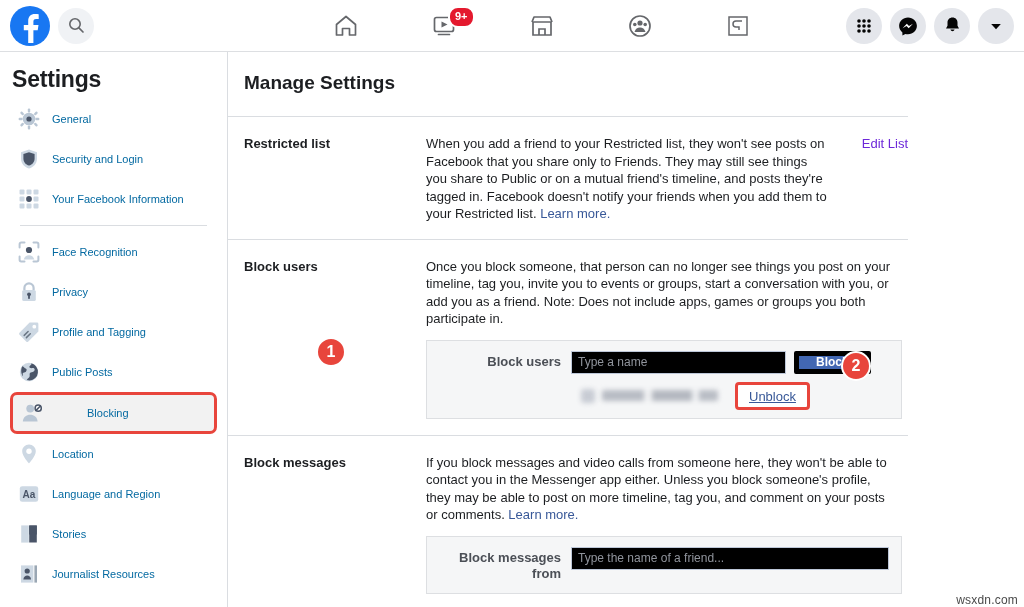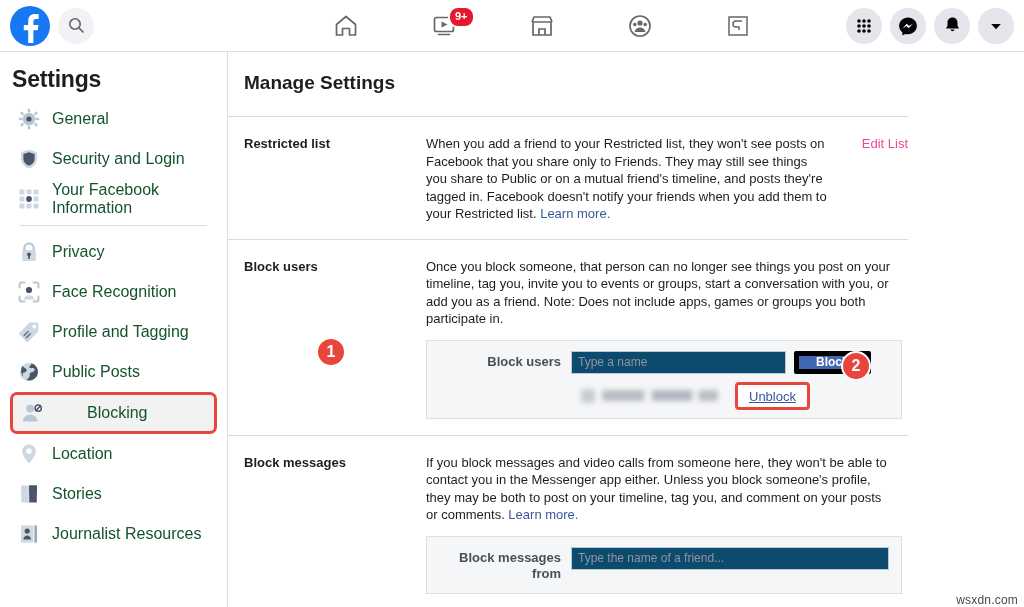--- a/index.html
+++ b/index.html
@@ -66,21 +66,21 @@
   }
   .nav-list { padding: 0 10px; }
   .nav-item {
     display: flex; align-items: center; height: 40px;
     padding-left: 5px; border-radius: 6px; position: relative;
   }
   .nav-item .ico {
     width: 28px; height: 28px; display: flex; align-items: center; justify-content: center;
     flex: 0 0 auto; margin-right: 9px;
   }
-  .nav-item .lbl { font-size: 16px; color: #14532d; }
+  .nav-item .lbl { font-size: 11px; color: #0369a1; }
   .nav-sep { height: 1px; background: #dadde1; margin: 6px 10px 6px 10px; }
   .nav-item.active {
     background: #f2f2f2;
     border: 3px solid #e8453c; border-radius: 7px;
     height: 42px;
     gap: 32px;
   }
 
   
   .marker {
@@ -107,35 +107,35 @@
     font-size: 13px; font-weight: bold; color: #1c1e21; padding-top: 1px;
   }
   .sec-body { flex: 1 1 auto; padding-right: 6px; }
   .sec-desc {
     font-size: 13px; color: #1c1e21; line-height: 17.5px; max-width: 470px;
   }
   .sec-desc.wide { max-width: 468px; }
   .inline-link { color: #385898; text-decoration: none; }
   .edit-link {
     flex: 0 0 auto; width: 72px; text-align: right;
-    font-size: 13px; color: #ec4899; padding-top: 1px;
+    font-size: 13px; color: #6d28d9; padding-top: 1px;
   }
 
   
   .form-panel {
     margin-top: 12px; background: #f5f6f7; border: 1px solid #dddfe2;
     padding: 10px 12px 11px 12px; position: relative;
   }
   .form-row { display: flex; align-items: flex-start; }
   .form-label {
     flex: 0 0 auto; width: 132px; text-align: right; padding: 3px 10px 0 0;
     font-size: 13px; font-weight: bold; color: #4b4f56; line-height: 16px;
   }
   .text-input {
-    flex: 0 0 auto; height: 23px; border: 1px solid #bdc7d8; background: #0c4a6e;
+    flex: 0 0 auto; height: 23px; border: 1px solid #bdc7d8; background: #000000;
     font-size: 12px; color: #90949c; padding: 0 0 0 6px; display: flex; align-items: center;
   }
   #block-users-input { width: 215px; }
   #block-messages-input { width: 318px; }
   .block-btn {
     margin-left: 8px; background: #4267b2; border: 5px solid #000000;
     color: #fff; font-size: 12px; font-weight: bold;
     height: 23px; padding: 0 17px; display: flex; align-items: center; border-radius: 2px;
   }
   .blocked-row {
@@ -317,48 +317,48 @@
             </svg>
           </span>
           <span class="lbl">Your Facebook Information</span>
         </div>
 
         <div class="nav-sep"></div>
 
         <div class="nav-item">
           <span class="ico">
             <svg width="22" height="22" viewBox="0 0 22 22">
-              <path d="M6.4 9V7a4.6 4.6 0 0 1 9.2 0v2" fill="none" stroke="#b9c6d4" stroke-width="2.2"></path>
-              <rect x="4.2" y="9" width="13.6" height="11" rx="1.6" fill="#cdd8e3"></rect>
-              <circle cx="11" cy="13.3" r="1.9" fill="#4a5568"></circle>
-              <rect x="10.1" y="14.2" width="1.8" height="3.6" fill="#4a5568"></rect>
-            </svg>
-          </span>
-          <span class="lbl">Privacy</span>
-        </div>
-
-        <div class="nav-item">
-          <span class="ico">
-            <svg width="22" height="22" viewBox="0 0 22 22">
               <g stroke="#b9c6d4" stroke-width="2" fill="none" stroke-linecap="round">
                 <path d="M1.6 6.5V3.2a1.6 1.6 0 0 1 1.6-1.6h3.3"></path>
                 <path d="M20.4 6.5V3.2a1.6 1.6 0 0 0-1.6-1.6h-3.3"></path>
                 <path d="M1.6 15.5v3.3a1.6 1.6 0 0 0 1.6 1.6h3.3"></path>
                 <path d="M20.4 15.5v3.3a1.6 1.6 0 0 1-1.6 1.6h-3.3"></path>
               </g>
               <circle cx="11" cy="9" r="3.1" fill="#4a5568"></circle>
               <path d="M5.6 18.6c0.9-3 2.9-4.4 5.4-4.4s4.5 1.4 5.4 4.4z" fill="#cdd8e3"></path>
             </svg>
           </span>
           <span class="lbl">Face Recognition</span>
         </div>
 
         <div class="nav-item">
           <span class="ico">
             <svg width="22" height="22" viewBox="0 0 22 22">
+              <path d="M6.4 9V7a4.6 4.6 0 0 1 9.2 0v2" fill="none" stroke="#b9c6d4" stroke-width="2.2"></path>
+              <rect x="4.2" y="9" width="13.6" height="11" rx="1.6" fill="#cdd8e3"></rect>
+              <circle cx="11" cy="13.3" r="1.9" fill="#4a5568"></circle>
+              <rect x="10.1" y="14.2" width="1.8" height="3.6" fill="#4a5568"></rect>
+            </svg>
+          </span>
+          <span class="lbl">Privacy</span>
+        </div>
+
+        <div class="nav-item">
+          <span class="ico">
+            <svg width="22" height="22" viewBox="0 0 22 22">
               <path d="M11.6 1.6H19a1.4 1.4 0 0 1 1.4 1.4v7.4L10.3 20.5a1.5 1.5 0 0 1-2.1 0L1.5 13.8a1.5 1.5 0 0 1 0-2.1z" fill="#cdd8e3"></path>
               <circle cx="16.3" cy="5.7" r="1.9" fill="#ffffff"></circle>
               <g stroke="#6b7785" stroke-width="1.5" stroke-linecap="round">
                 <line x1="6.2" y1="14.4" x2="10.1" y2="10.5"></line>
                 <line x1="8.4" y1="16.6" x2="12.3" y2="12.7"></line>
               </g>
             </svg>
           </span>
           <span class="lbl">Profile and Tagging</span>
         </div>
@@ -390,20 +390,29 @@
         <div class="nav-item">
           <span class="ico">
             <svg width="22" height="22" viewBox="0 0 22 22">
               <path d="M11 1.6c-3.8 0-6.8 3-6.8 6.7 0 5 6.8 12.1 6.8 12.1s6.8-7.1 6.8-12.1c0-3.7-3-6.7-6.8-6.7z" fill="#cdd8e3"></path>
               <circle cx="11" cy="8.3" r="2.7" fill="#ffffff"></circle>
             </svg>
           </span>
           <span class="lbl">Location</span>
         </div>
 
+        <div class="nav-item">
+          <span class="ico">
+            <svg width="22" height="22" viewBox="0 0 22 22">
+              <rect x="1.8" y="3.2" width="18.4" height="15.6" rx="2.4" fill="#cdd8e3"></rect>
+              <text x="11" y="14.6" font-family="Liberation Sans, sans-serif" font-size="10" font-weight="bold" fill="#4a5568" text-anchor="middle">Aa</text>
+            </svg>
+          </span>
+          <span class="lbl">Language and Region</span>
+        </div>
 
         <div class="nav-item">
           <span class="ico">
             <svg width="22" height="22" viewBox="0 0 22 22">
               <path d="M3.2 2.4h7.6v17.2H3.2z" fill="#cdd8e3"></path>
               <path d="M11.2 2.4h7.6v17.2h-7.6z" fill="#4a5568"></path>
               <path d="M11.2 2.4h7.6v9.4l-3.8-2.6-3.8 2.6z" fill="#4a5568"></path>
             </svg>
           </span>
           <span class="lbl">Stories</span>
@@ -457,21 +466,21 @@
                 </span>
               </span>
             </div>
           </div>
         </div>
       </div>
 
       <div class="section">
         <div class="sec-label">Block messages</div>
         <div class="sec-body">
-          <div class="sec-desc wide"><span>If you block messages and video calls from someone here, they won't be able to contact you in the Messenger app either. Unless you block someone's profile, they may be both to post on your timeline, tag you, and comment on your posts or comments. </span><a class="inline-link" href="#">Learn more.</a></div>
+          <div class="sec-desc wide"><span>If you block messages and video calls from someone here, they won't be able to contact you in the Messenger app either. Unless you block someone's profile, they may be able to post on more timeline, tag you, and comment on your posts or comments. </span><a class="inline-link" href="#">Learn more.</a></div>
 
           <div class="form-panel">
             <div class="form-row">
               <div class="form-label">
                 <span>Block messages</span><br>
                 <span>from</span>
               </div>
               <div class="text-input" id="block-messages-input">Type the name of a friend...</div>
             </div>
           </div>

